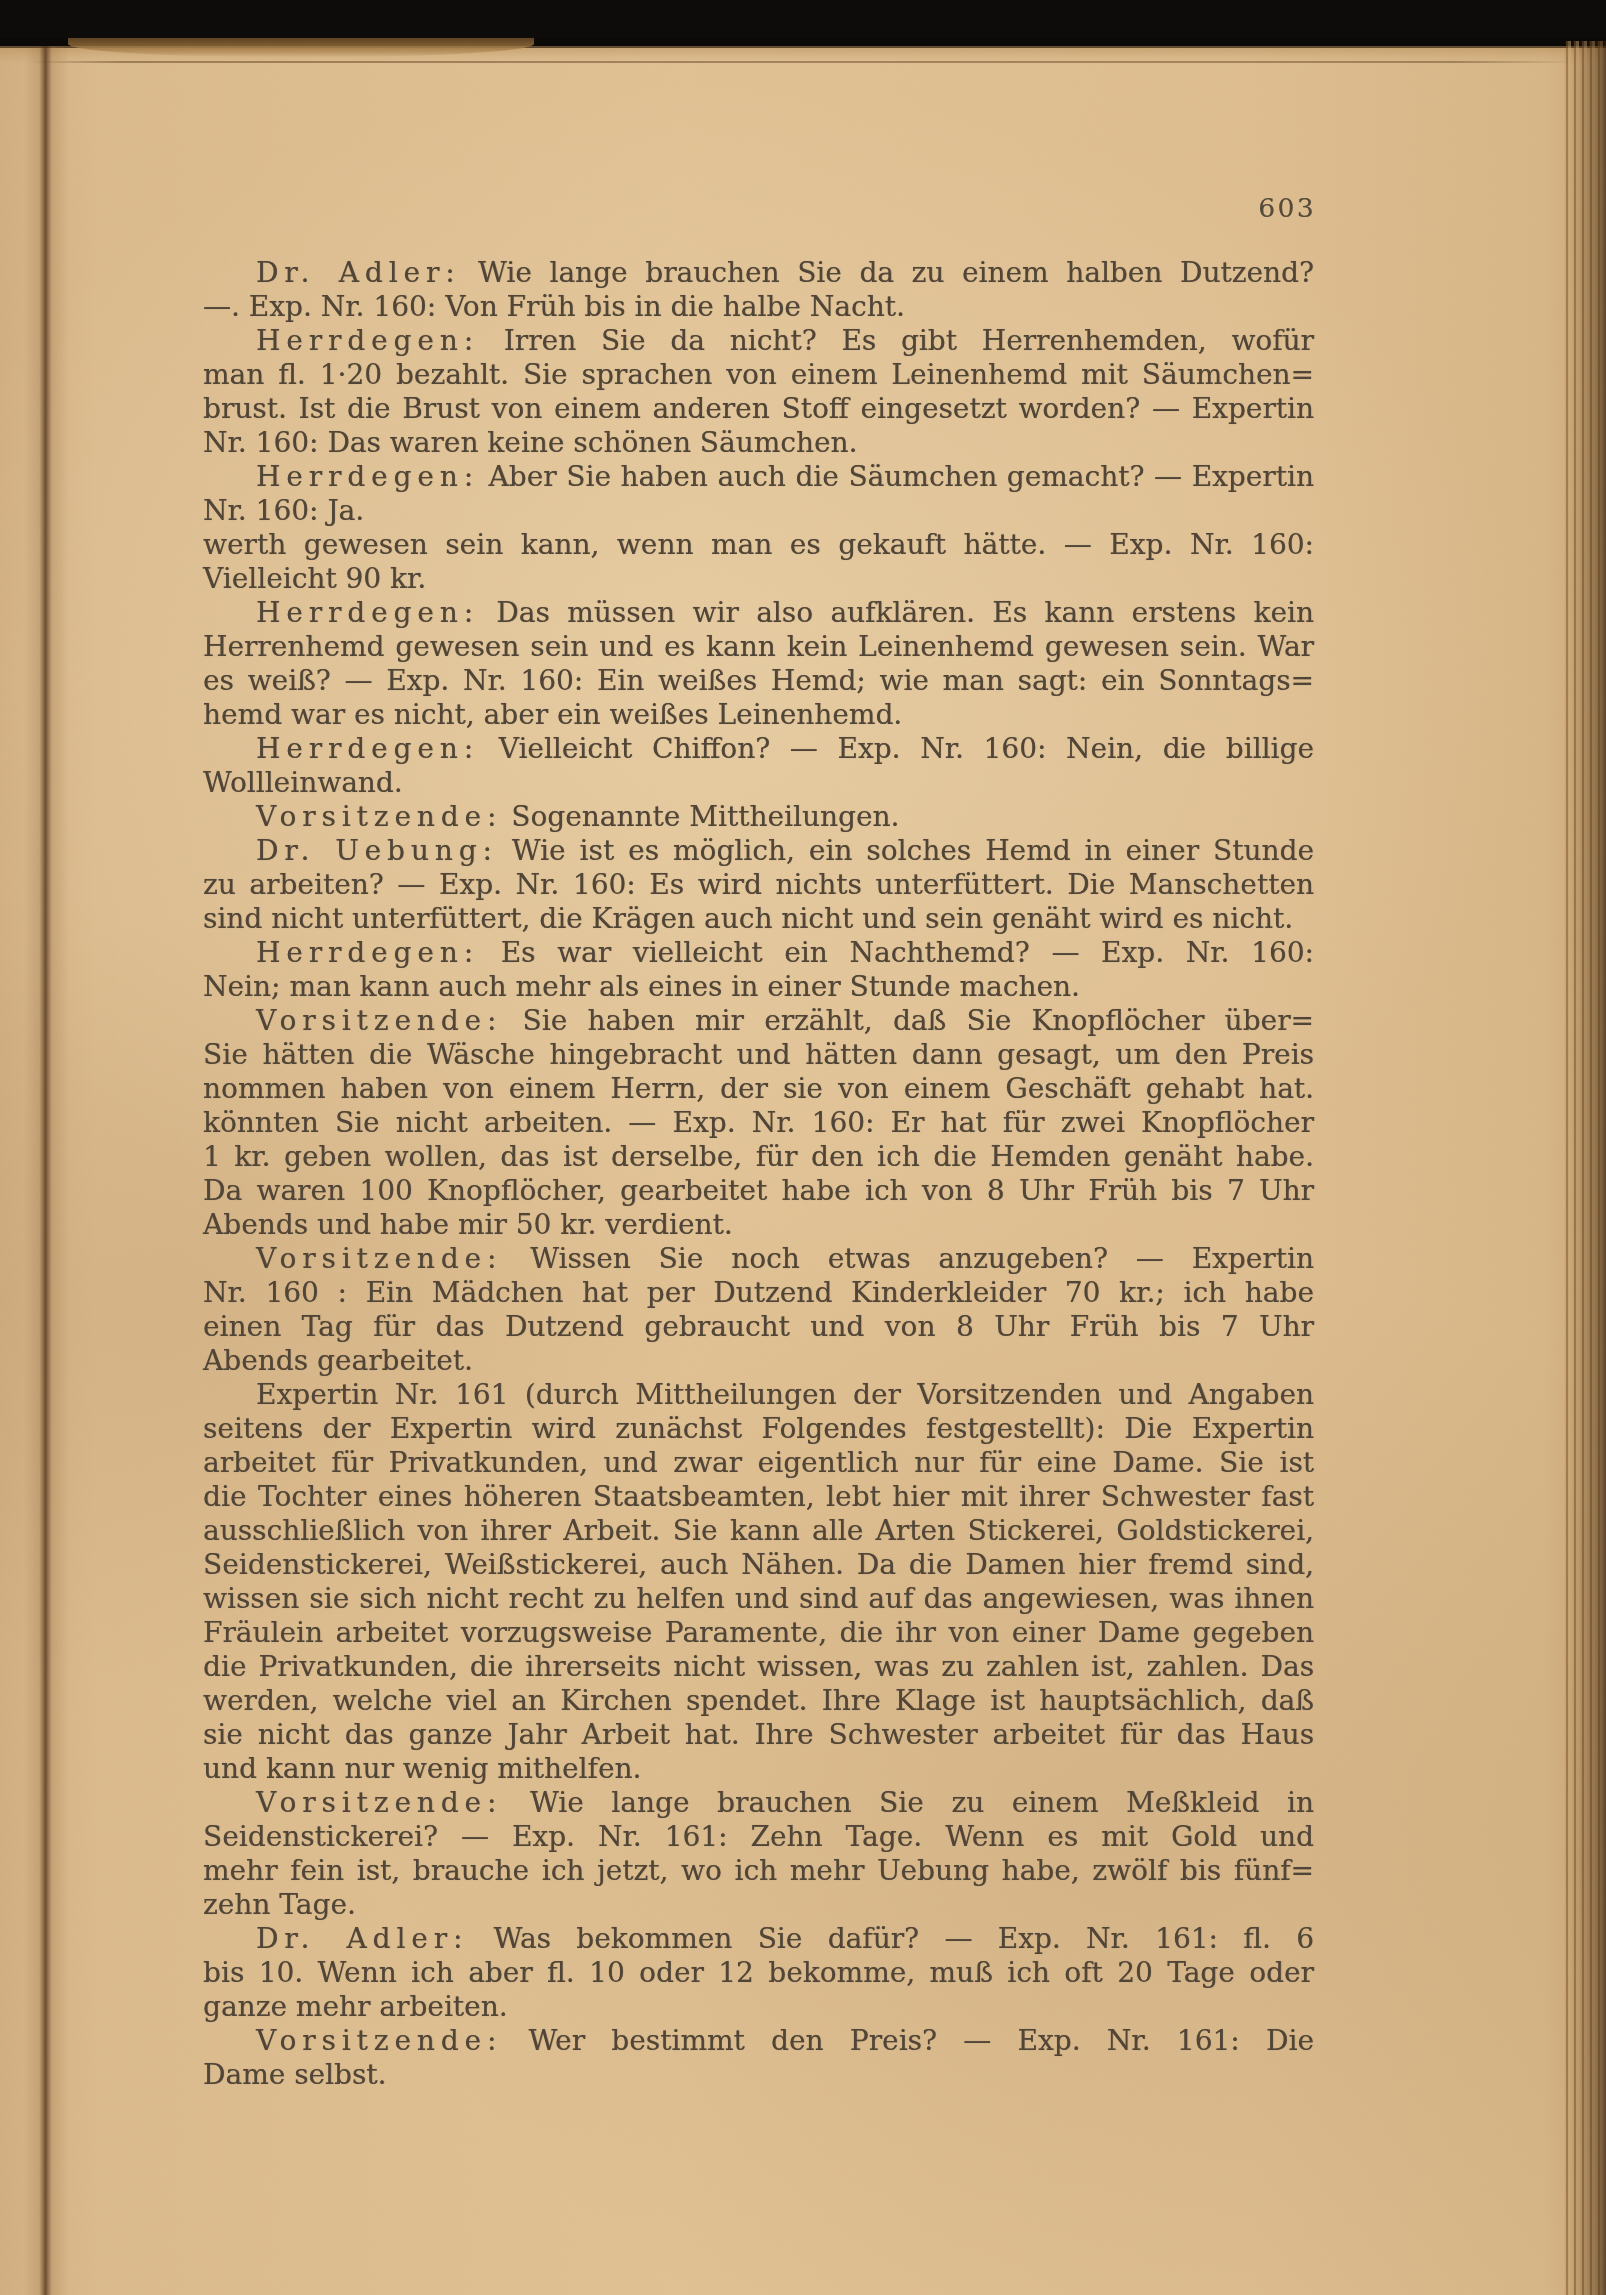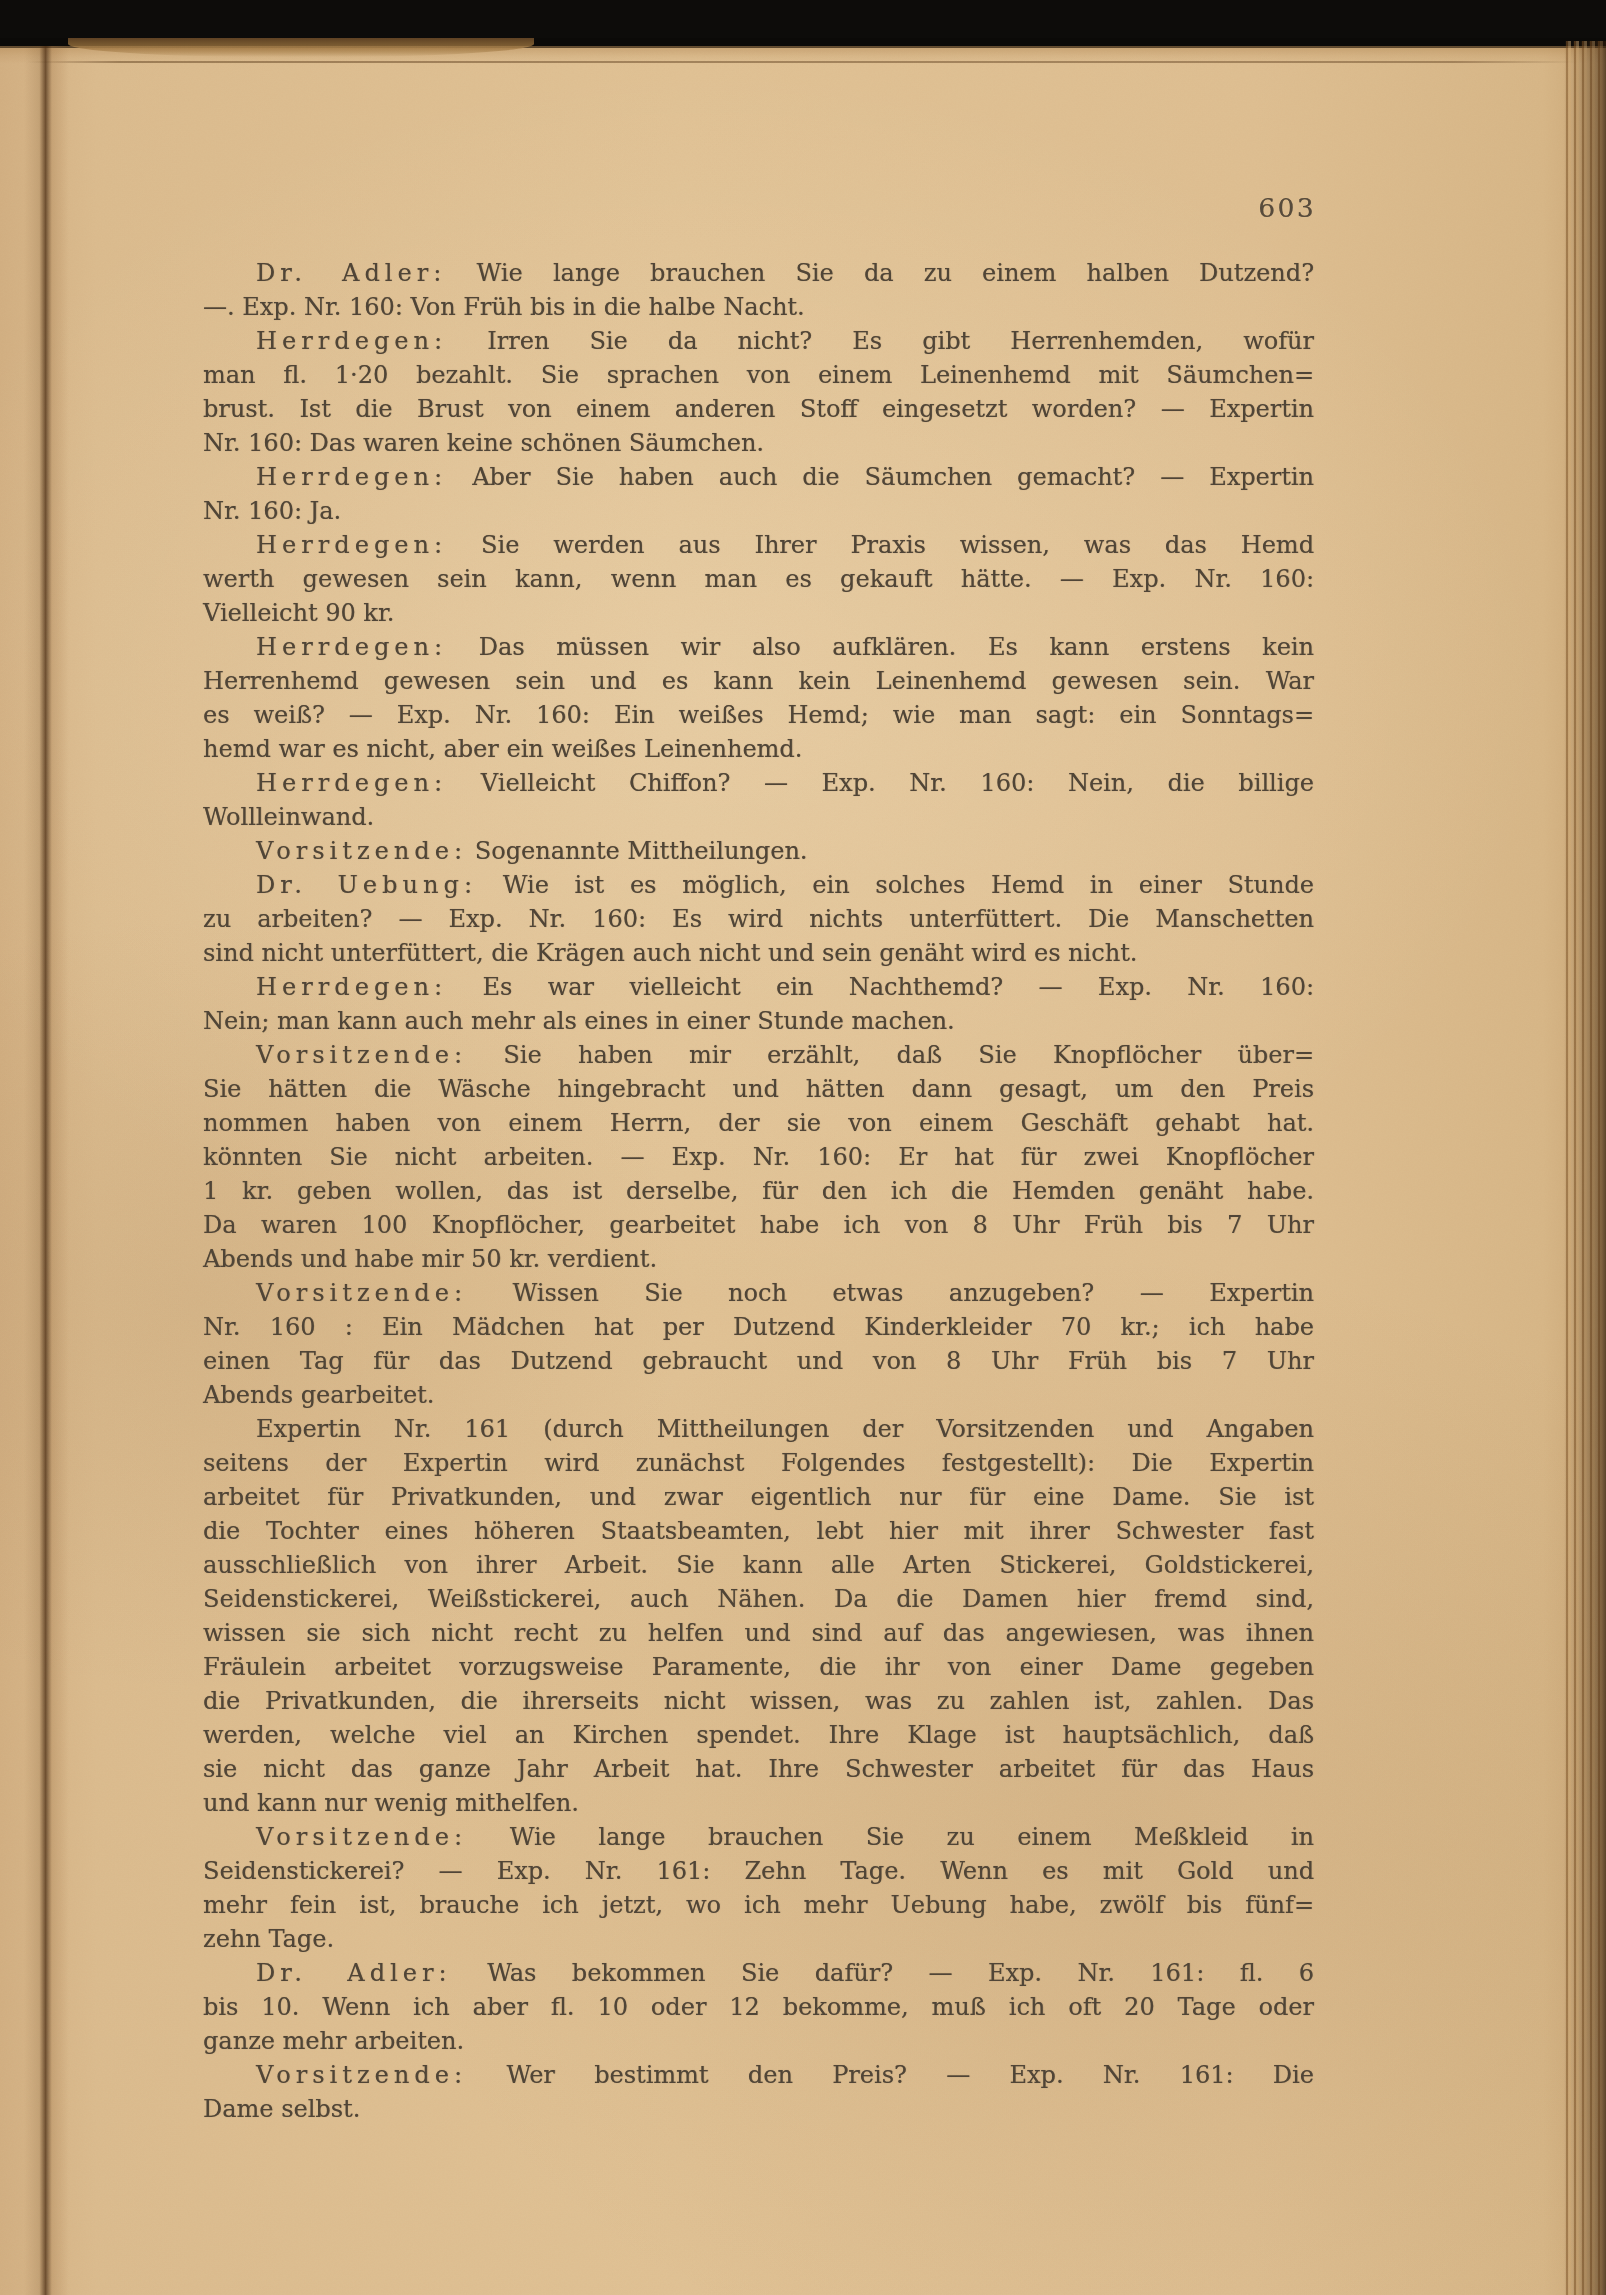--- a/index.html
+++ b/index.html
@@ -78,21 +78,21 @@
     position:absolute; top:154px; left:1255px; width:61px;
     font-size:26.5px; letter-spacing:2.4px; text-align:right;
     color:#574b3c;
     text-shadow:0.3px 0.3px 0.6px rgba(70,58,42,0.5);
   }
 
   
   .textblock {
     position:absolute; left:203px; top:218px; width:1111px;
     color:#504537;
-    font-size:24px;
+    font-size:28px;
     text-shadow:0.3px 0.3px 0.7px rgba(72,60,44,0.55);
   }
   .line {
     height:34px; line-height:34px;
     white-space:nowrap; 
     text-align:left;
   }
   .line.just {
     white-space:normal;
     text-align:justify;
@@ -118,21 +118,20 @@
 
   <div class="textblock" id="textblock">
       <div class="line indent just"><span class="speaker">Dr. Adler:</span><span> Wie lange brauchen Sie da zu einem halben Dutzend?</span></div>
       <div class="line">—. Exp. Nr. 160: Von Früh bis in die halbe Nacht.</div>
       <div class="line indent just"><span class="speaker">Herrdegen:</span><span> Irren Sie da nicht? Es gibt Herrenhemden, wofür</span></div>
       <div class="line just">man fl. 1·20 bezahlt. Sie sprachen von einem Leinenhemd mit Säumchen=</div>
       <div class="line just">brust. Ist die Brust von einem anderen Stoff eingesetzt worden? — Expertin</div>
       <div class="line">Nr. 160: Das waren keine schönen Säumchen.</div>
       <div class="line indent just"><span class="speaker">Herrdegen:</span><span> Aber Sie haben auch die Säumchen gemacht? — Expertin</span></div>
       <div class="line">Nr. 160: Ja.</div>
-      <div class="line indent just"><span class="speaker">Herrdegen:</span><span> Sie werden aus Ihrer Praxis wissen, was das Hemd</span></div>
       <div class="line just">werth gewesen sein kann, wenn man es gekauft hätte. — Exp. Nr. 160:</div>
       <div class="line">Vielleicht 90 kr.</div>
       <div class="line indent just"><span class="speaker">Herrdegen:</span><span> Das müssen wir also aufklären. Es kann erstens kein</span></div>
       <div class="line just">Herrenhemd gewesen sein und es kann kein Leinenhemd gewesen sein. War</div>
       <div class="line just">es weiß? — Exp. Nr. 160: Ein weißes Hemd; wie man sagt: ein Sonntags=</div>
       <div class="line">hemd war es nicht, aber ein weißes Leinenhemd.</div>
       <div class="line indent just"><span class="speaker">Herrdegen:</span><span> Vielleicht Chiffon? — Exp. Nr. 160: Nein, die billige</span></div>
       <div class="line">Wollleinwand.</div>
       <div class="line indent"><span class="speaker">Vorsitzende:</span><span> Sogenannte Mittheilungen.</span></div>
       <div class="line indent just"><span class="speaker">Dr. Uebung:</span><span> Wie ist es möglich, ein solches Hemd in einer Stunde</span></div>

